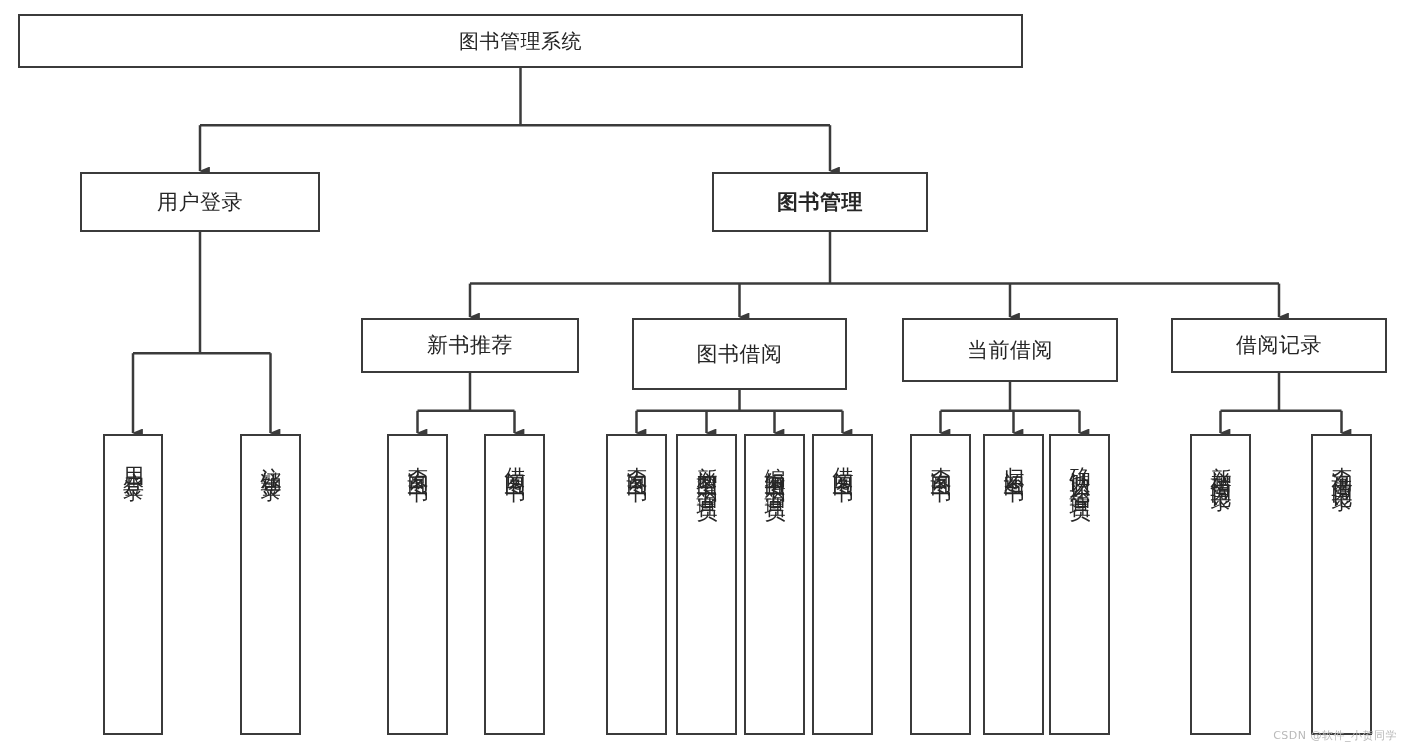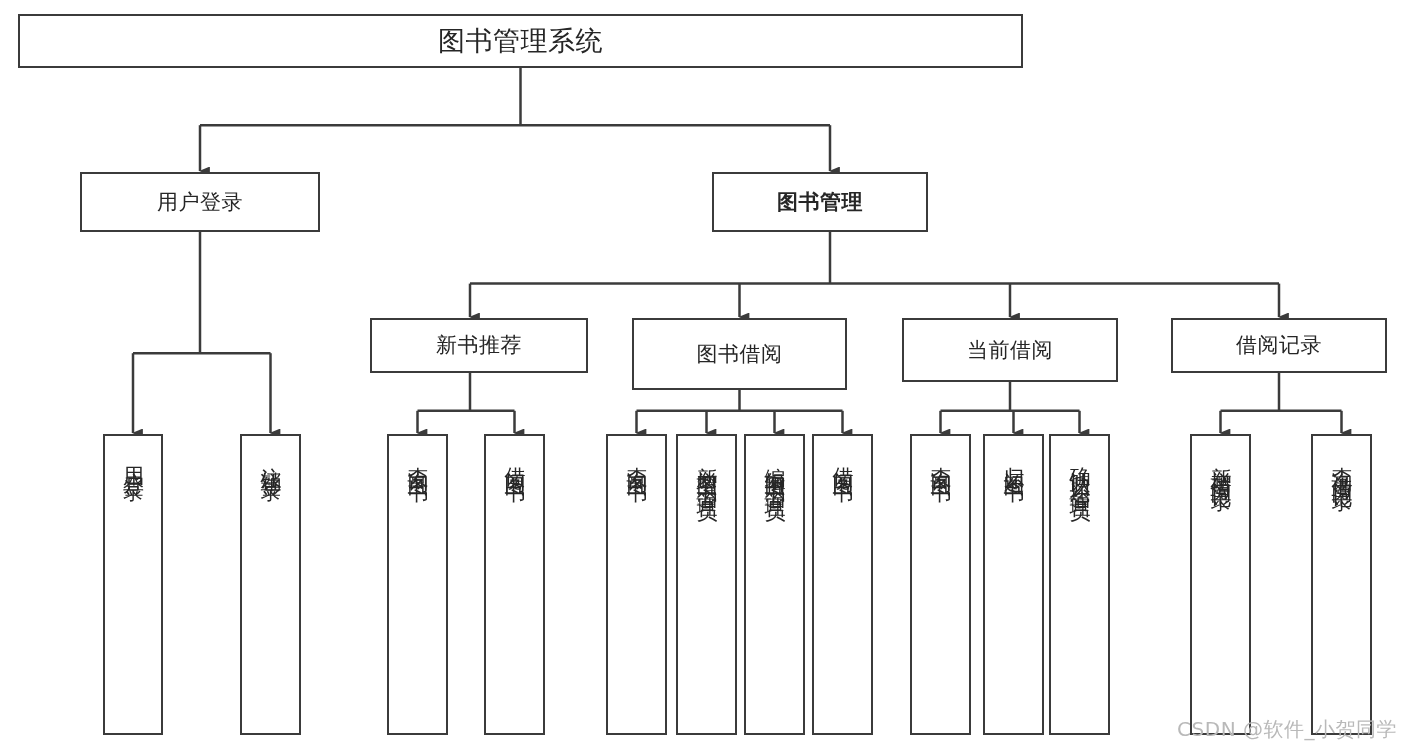--- a/index.html
+++ b/index.html
@@ -37,42 +37,42 @@
     color: #262626;
     z-index: 2;
   }
   .node.horiz {
     font-size: 21px;
     line-height: 1.15;
     letter-spacing: 0.5px;
     white-space: nowrap;
   }
   .node.root {
-    font-size: 27px;
+    font-size: 20px;
   }
   
   .node.vert {
     align-items: flex-start;
     justify-content: center;
     padding-top: 14px;
   }
   .node.vert .vtext {
     writing-mode: vertical-rl;
     text-orientation: upright;
     font-size: 21px;
     letter-spacing: 5px;
     line-height: 1;
     color: #262626;
     white-space: nowrap;
   }
   #watermark {
     position: absolute;
     right: 8px;
     bottom: 4px;
-    font-size: 20px;
+    font-size: 11px;
     color: #b9b9b9;
     letter-spacing: 0.5px;
     z-index: 5;
     white-space: nowrap;
   }
 </style>
 </head>
 <body>
 
 <div id="canvas">
@@ -123,21 +123,21 @@
   <div id="nodes">
       <div class="node horiz root" style="left: 18px; top: 14px; width: 1005px; height: 54px;">
         <span>图书管理系统</span>
       </div>
       <div class="node horiz" style="left: 80px; top: 172px; width: 240px; height: 60px;">
         <span>用户登录</span>
       </div>
       <div class="node horiz" style="left: 712px; top: 172px; width: 216px; height: 60px; font-weight: bold;">
         <span>图书管理</span>
       </div>
-      <div class="node horiz" style="left: 361px; top: 318px; width: 218px; height: 55px; margin-left: 9px;">
+      <div class="node horiz" style="left: 361px; top: 318px; width: 218px; height: 55px;">
         <span>新书推荐</span>
       </div>
       <div class="node horiz" style="left: 632px; top: 318px; width: 215px; height: 72px;">
         <span>图书借阅</span>
       </div>
       <div class="node horiz" style="left: 902px; top: 318px; width: 216px; height: 64px;">
         <span>当前借阅</span>
       </div>
       <div class="node horiz" style="left: 1171px; top: 318px; width: 216px; height: 55px; text-align: right;">
         <span>借阅记录</span>

